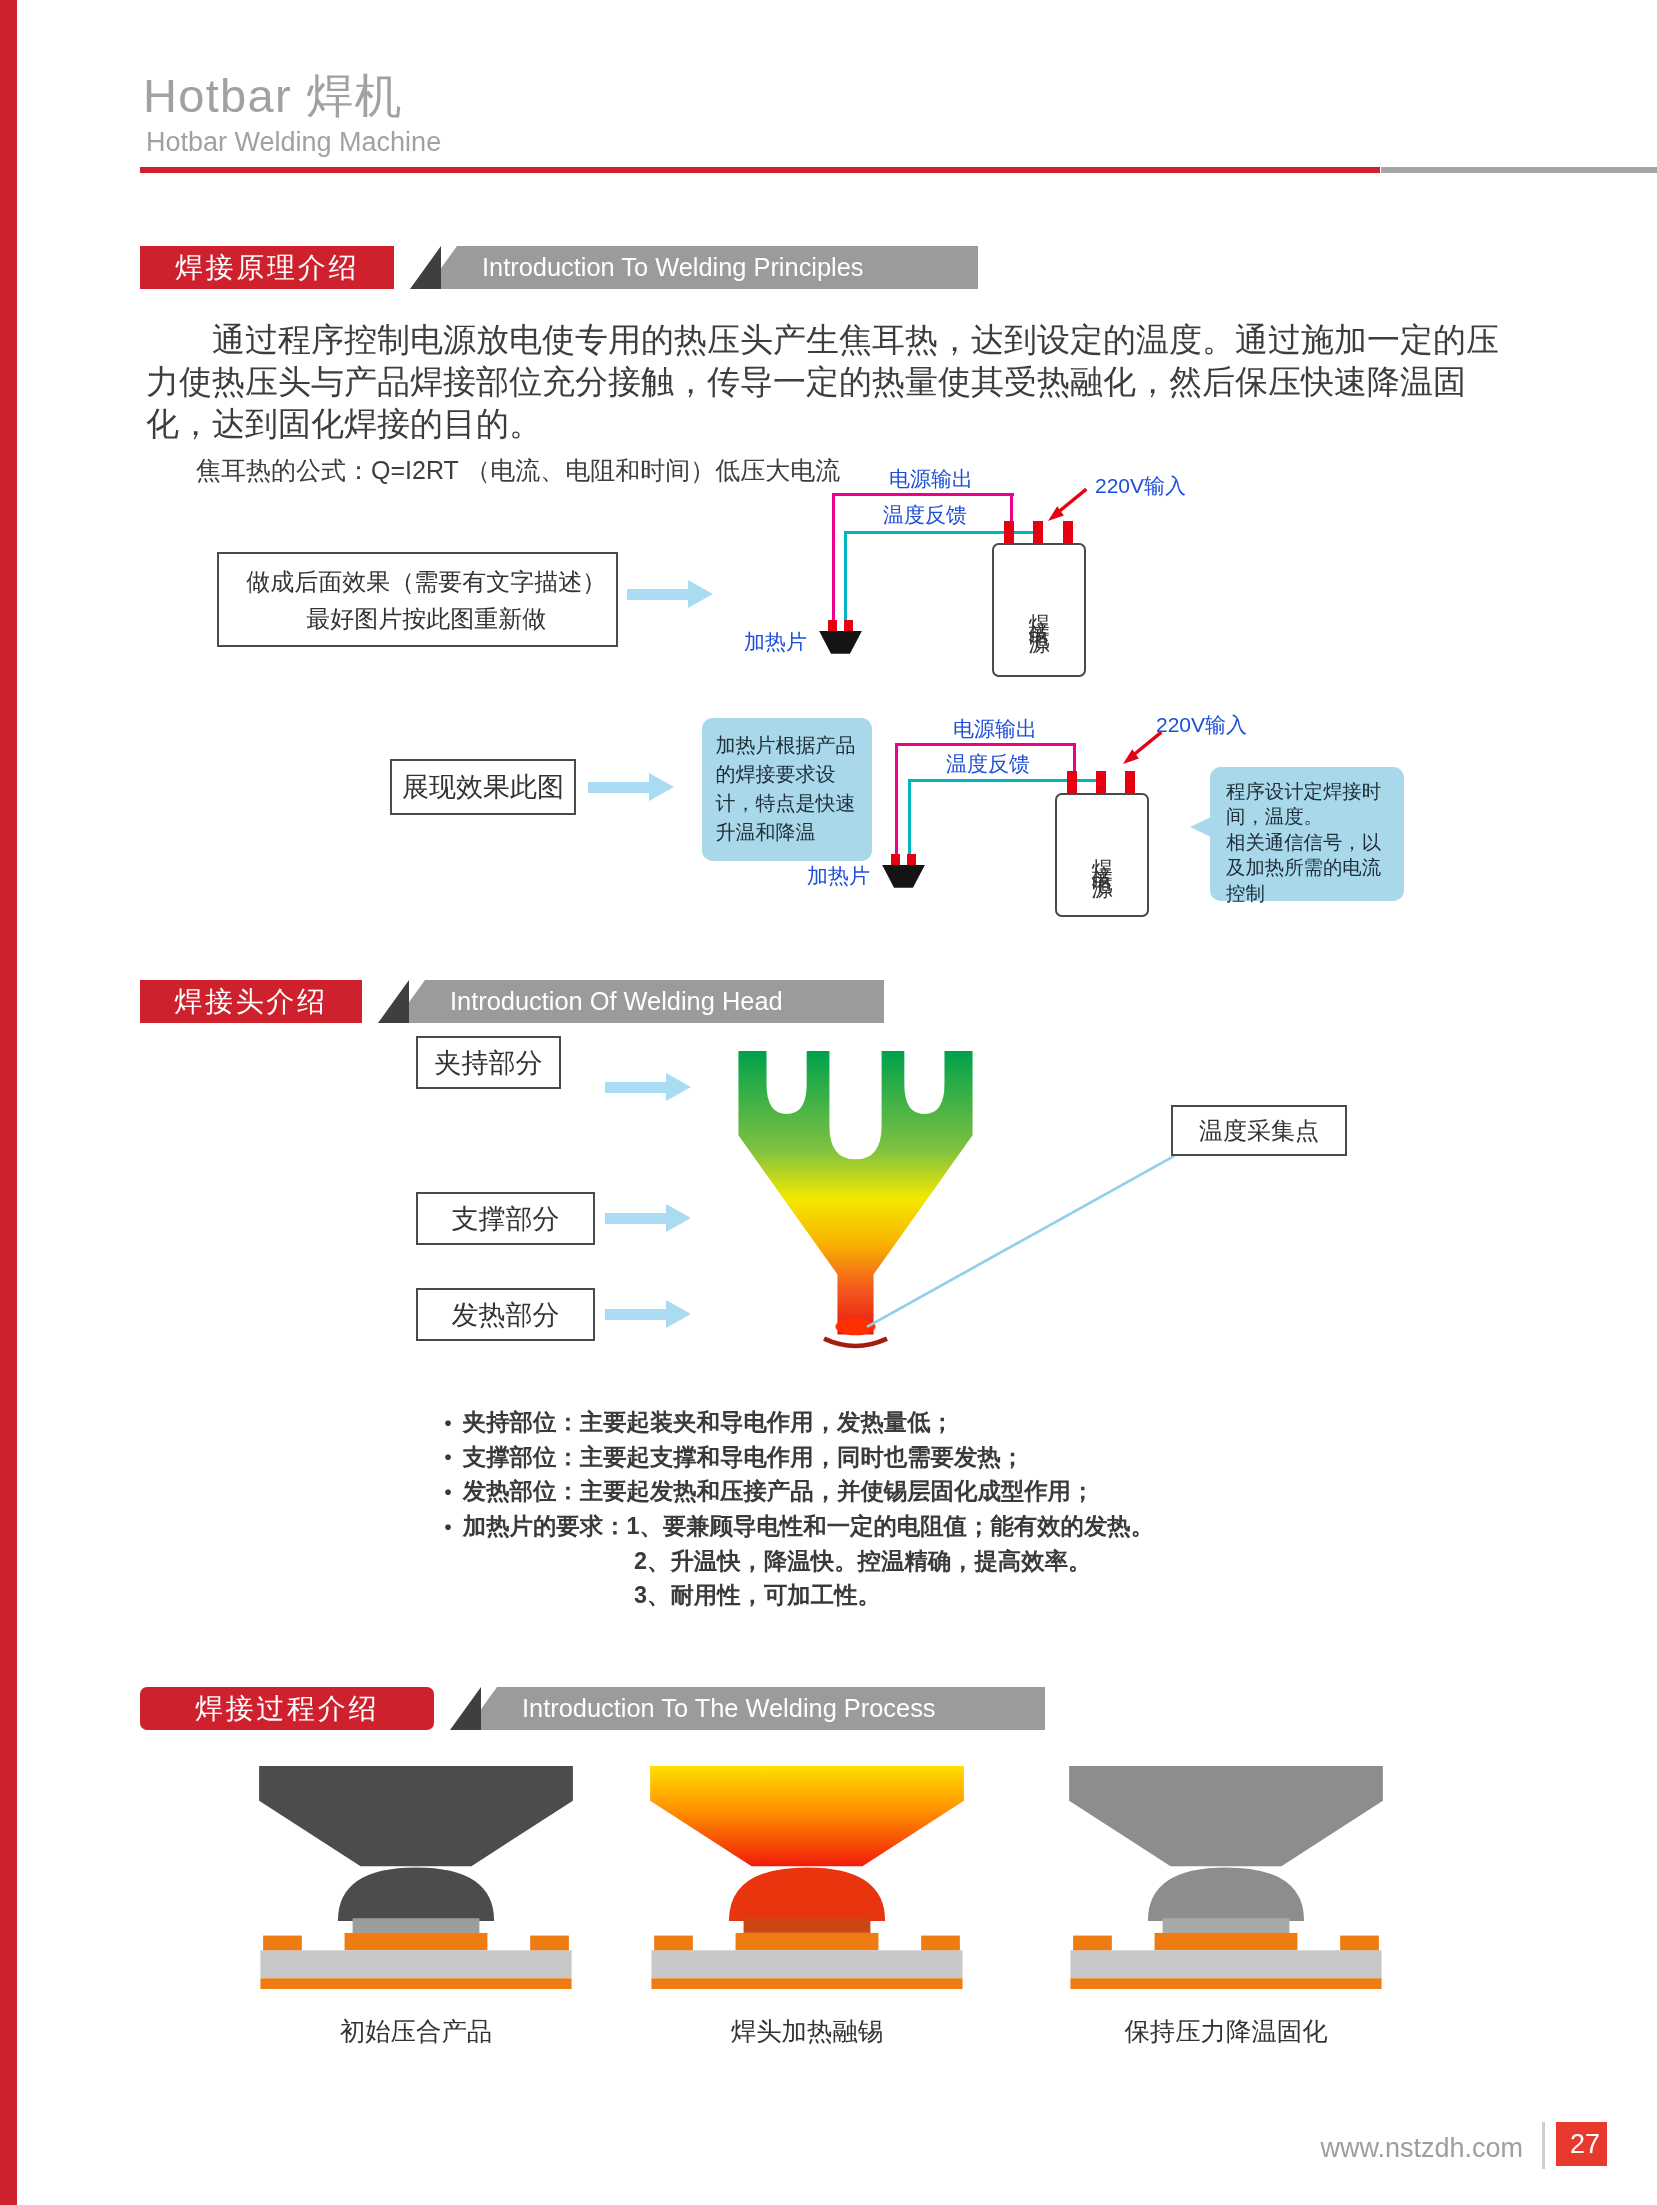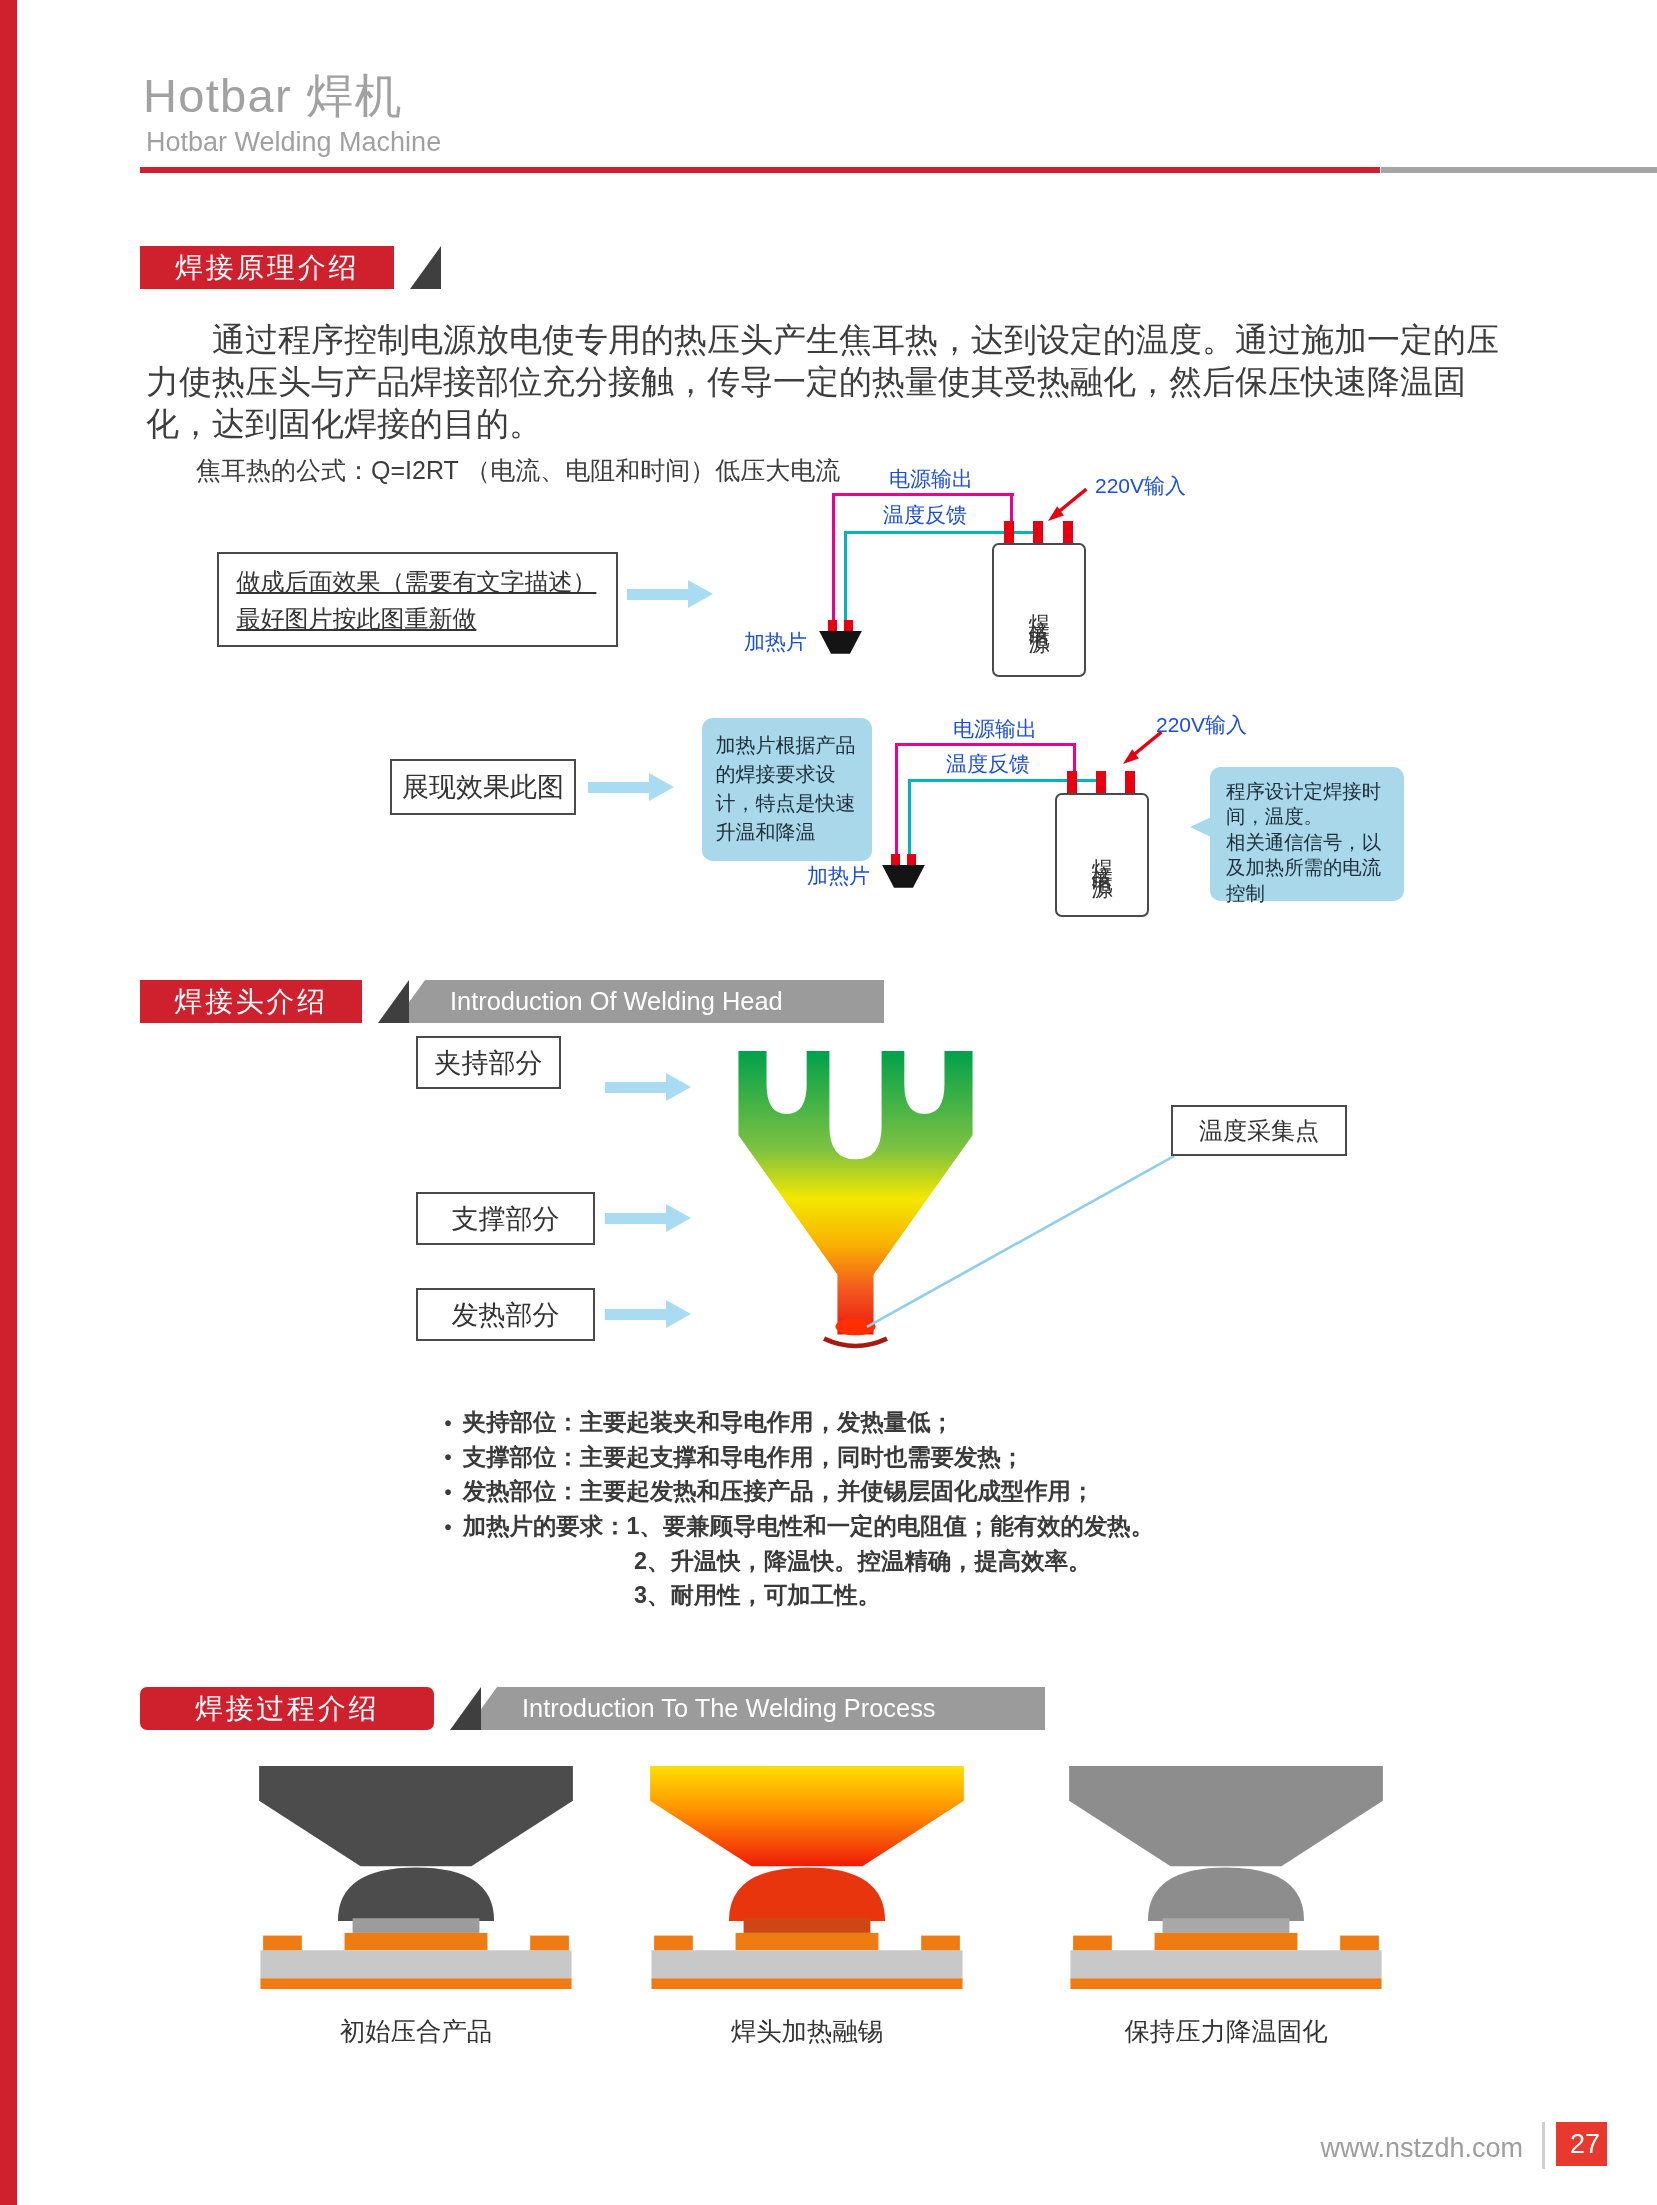--- a/index.html
+++ b/index.html
@@ -20,22 +20,22 @@
   .notch{width:0;height:0;border-bottom:43px solid #3f3f3f;border-left:31px solid transparent;
          position:relative;z-index:2;}
   .banner{background:var(--gray);color:#fff;display:flex;align-items:center;font-size:25.4px;
           padding-left:56px;margin-left:-31px;clip-path:polygon(31px 0,100% 0,100% 100%,0 100%);z-index:1;}
   
   .para{font-size:33px;line-height:42px;color:#3d3d3d;margin:0;text-indent:2em;}
   .formula{font-size:25px;line-height:42px;color:#3d3d3d;margin:4px 0 16px 0;text-indent:2em;}
   
   .plate{position:absolute;background:#fff;border:2px solid #4a4a4a;display:flex;align-items:center;
          justify-content:center;font-size:27px;color:#333;box-sizing:border-box;}
-  .plate.note{flex-direction:column;align-items:flex-start;justify-content:center;
-              padding-left:17.4px;font-size:24px;line-height:37px;text-decoration:underline;}
+  .plate.note{flex-direction:column;align-items:center;justify-content:center;
+              padding-left:17.4px;font-size:24px;line-height:37px;}
   
   .lbl{position:absolute;font-size:21px;color:#1d4ed8;white-space:nowrap;}
   .wire{position:absolute;}
   .pinkw{background:var(--pink);} .cyanw{background:var(--cyan);}
   .prong{position:absolute;width:10px;height:23px;background:var(--cred);}
   .psu{position:absolute;background:#fff;border:2px solid #4a4a4a;border-radius:6.7px;
        display:flex;align-items:center;justify-content:center;box-sizing:border-box;}
   .psu span{writing-mode:vertical-rl;font-size:21px;letter-spacing:6.7px;color:#333;}
   .heater{position:absolute;width:43px;height:35px;}
   .heater .pin{position:absolute;top:0;width:8.7px;height:13.4px;background:var(--cred);}
@@ -75,20 +75,21 @@
   <div class="abs" style="left:0;top:0;width:17.4px;height:2205px;background:var(--red);"></div>
 
   <div class="abs title" style="left:143px;top:65px;">Hotbar 焊机</div>
   <div class="abs subtitle" style="left:146px;top:127px;">Hotbar Welding Machine</div>
   <div class="abs" style="left:140px;top:167px;width:1240px;height:6px;background:var(--red);"></div>
   <div class="abs" style="left:1381px;top:167px;width:277px;height:6px;background:#a5a5a5;"></div>
 
   <div class="badge-row" style="left:140px;top:246px;">
     <div class="badge-red" style="width:254px;">焊接原理介绍</div>
     <div class="notch"></div>
+    <div class="banner" style="width:496px;">Introduction To Welding Principles</div>
   </div>
 
   <div class="abs" style="left:146px;top:319px;width:1357px;">
     <p class="para">通过程序控制电源放电使专用的热压头产生焦耳热，达到设定的温度。通过施加一定的压力使热压头与产品焊接部位充分接触，传导一定的热量使其受热融化，然后保压快速降温固化，达到固化焊接的目的。</p>
     <p class="formula">焦耳热的公式：Q=I2RT （电流、电阻和时间）低压大电流</p>
   </div>
 
   <div class="plate note" style="left:217px;top:552px;width:401px;height:95px;">
     <span>做成后面效果（需要有文字描述）</span>
     <span>最好图片按此图重新做</span>

